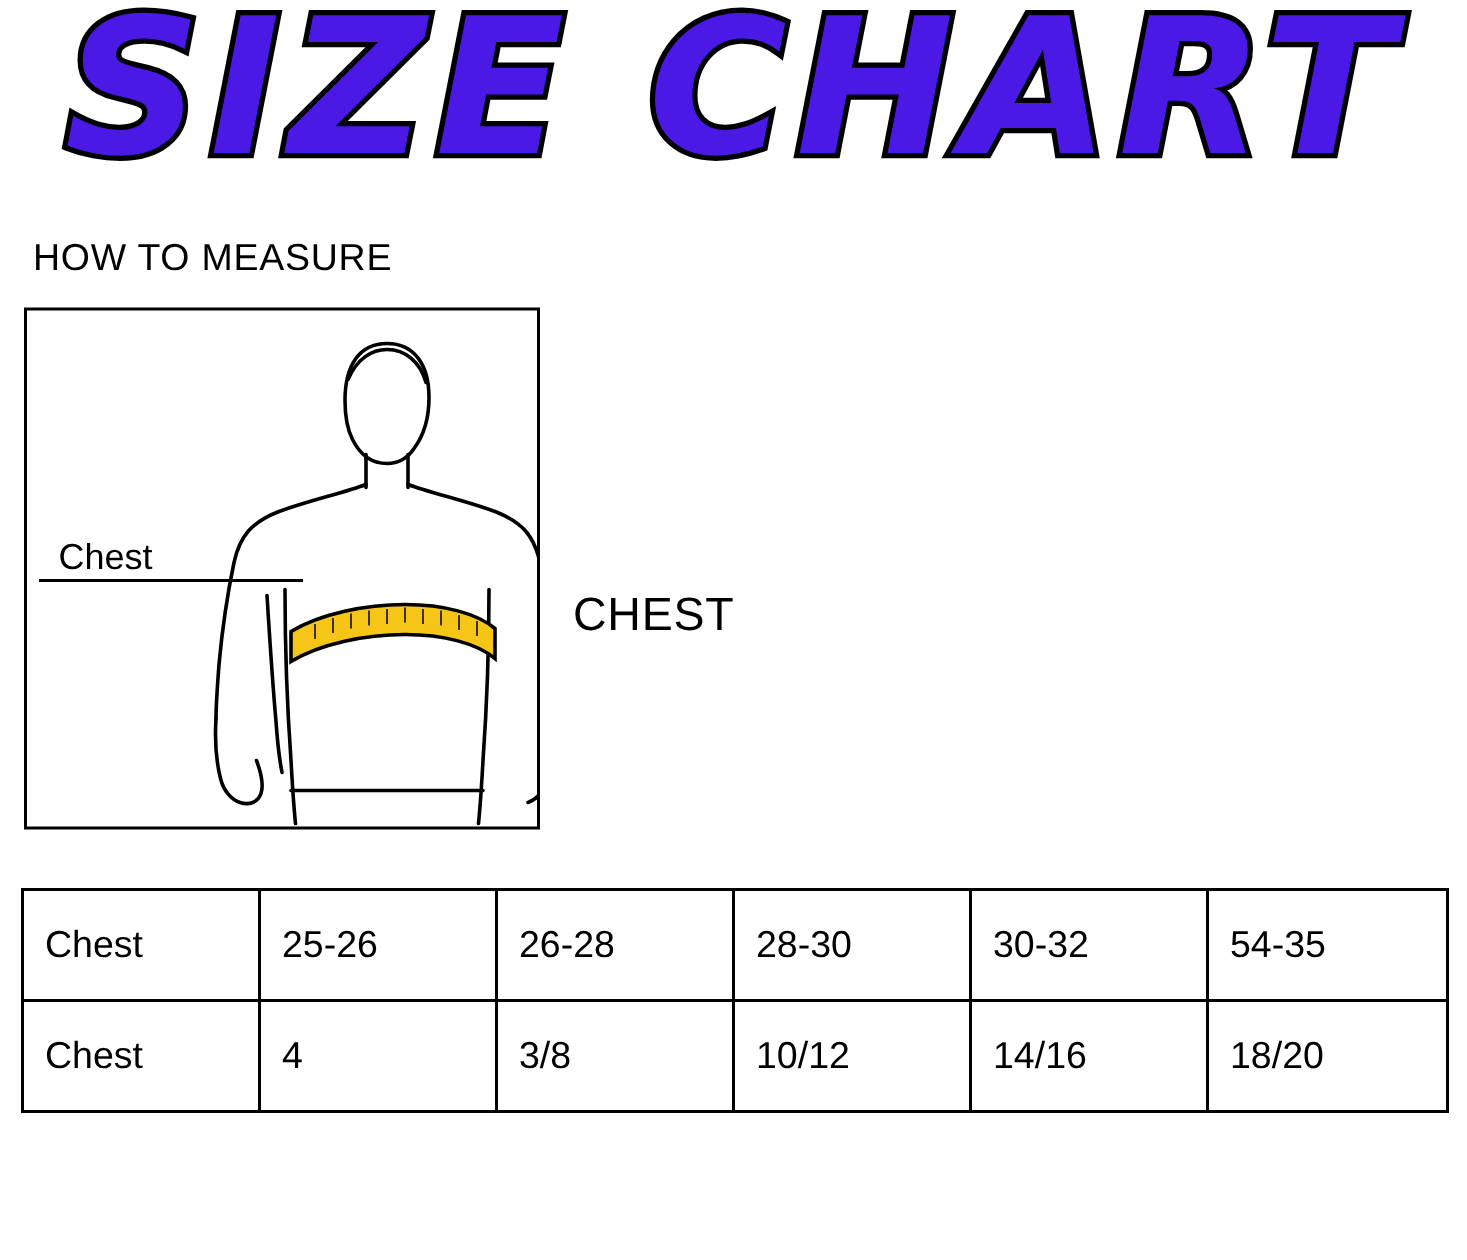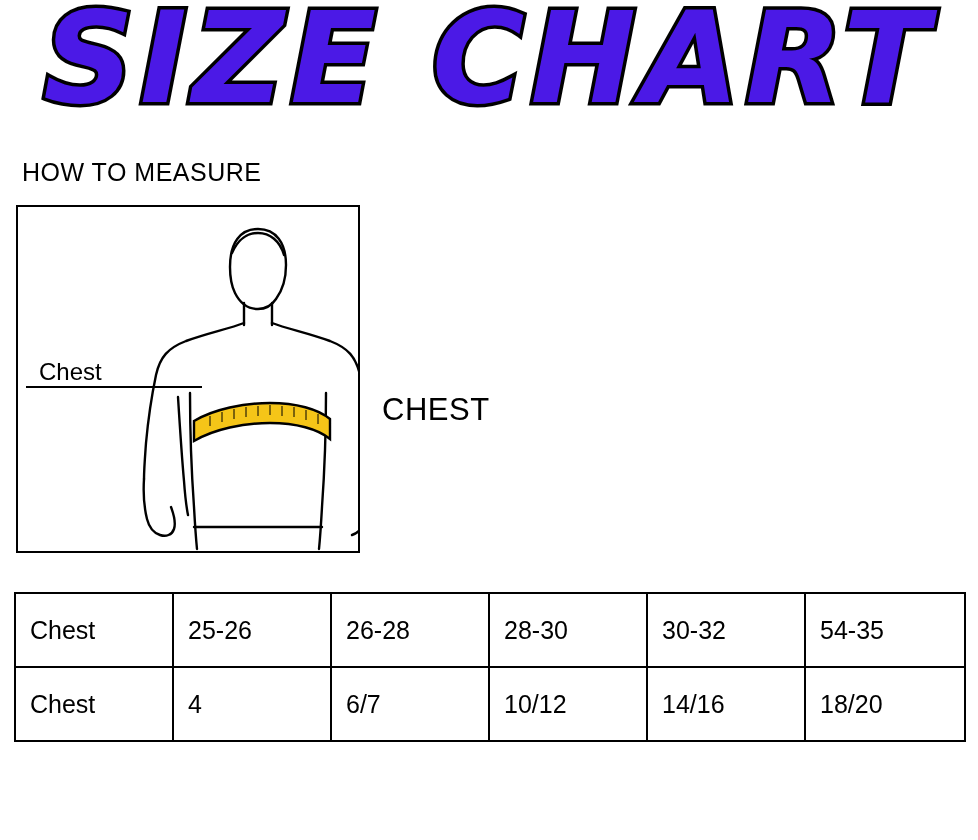--- a/index.html
+++ b/index.html
@@ -203,20 +203,20 @@
         <td>Chest</td>
         <td>25-26</td>
         <td>26-28</td>
         <td>28-30</td>
         <td>30-32</td>
         <td>54-35</td>
       </tr>
       <tr>
         <td>Chest</td>
         <td>4</td>
-        <td>6/7</td>
+        <td>3/8</td>
         <td>10/12</td>
         <td>14/16</td>
         <td>18/20</td>
       </tr>
     </tbody>
   </table>
 </div>
 
 </body></html>

